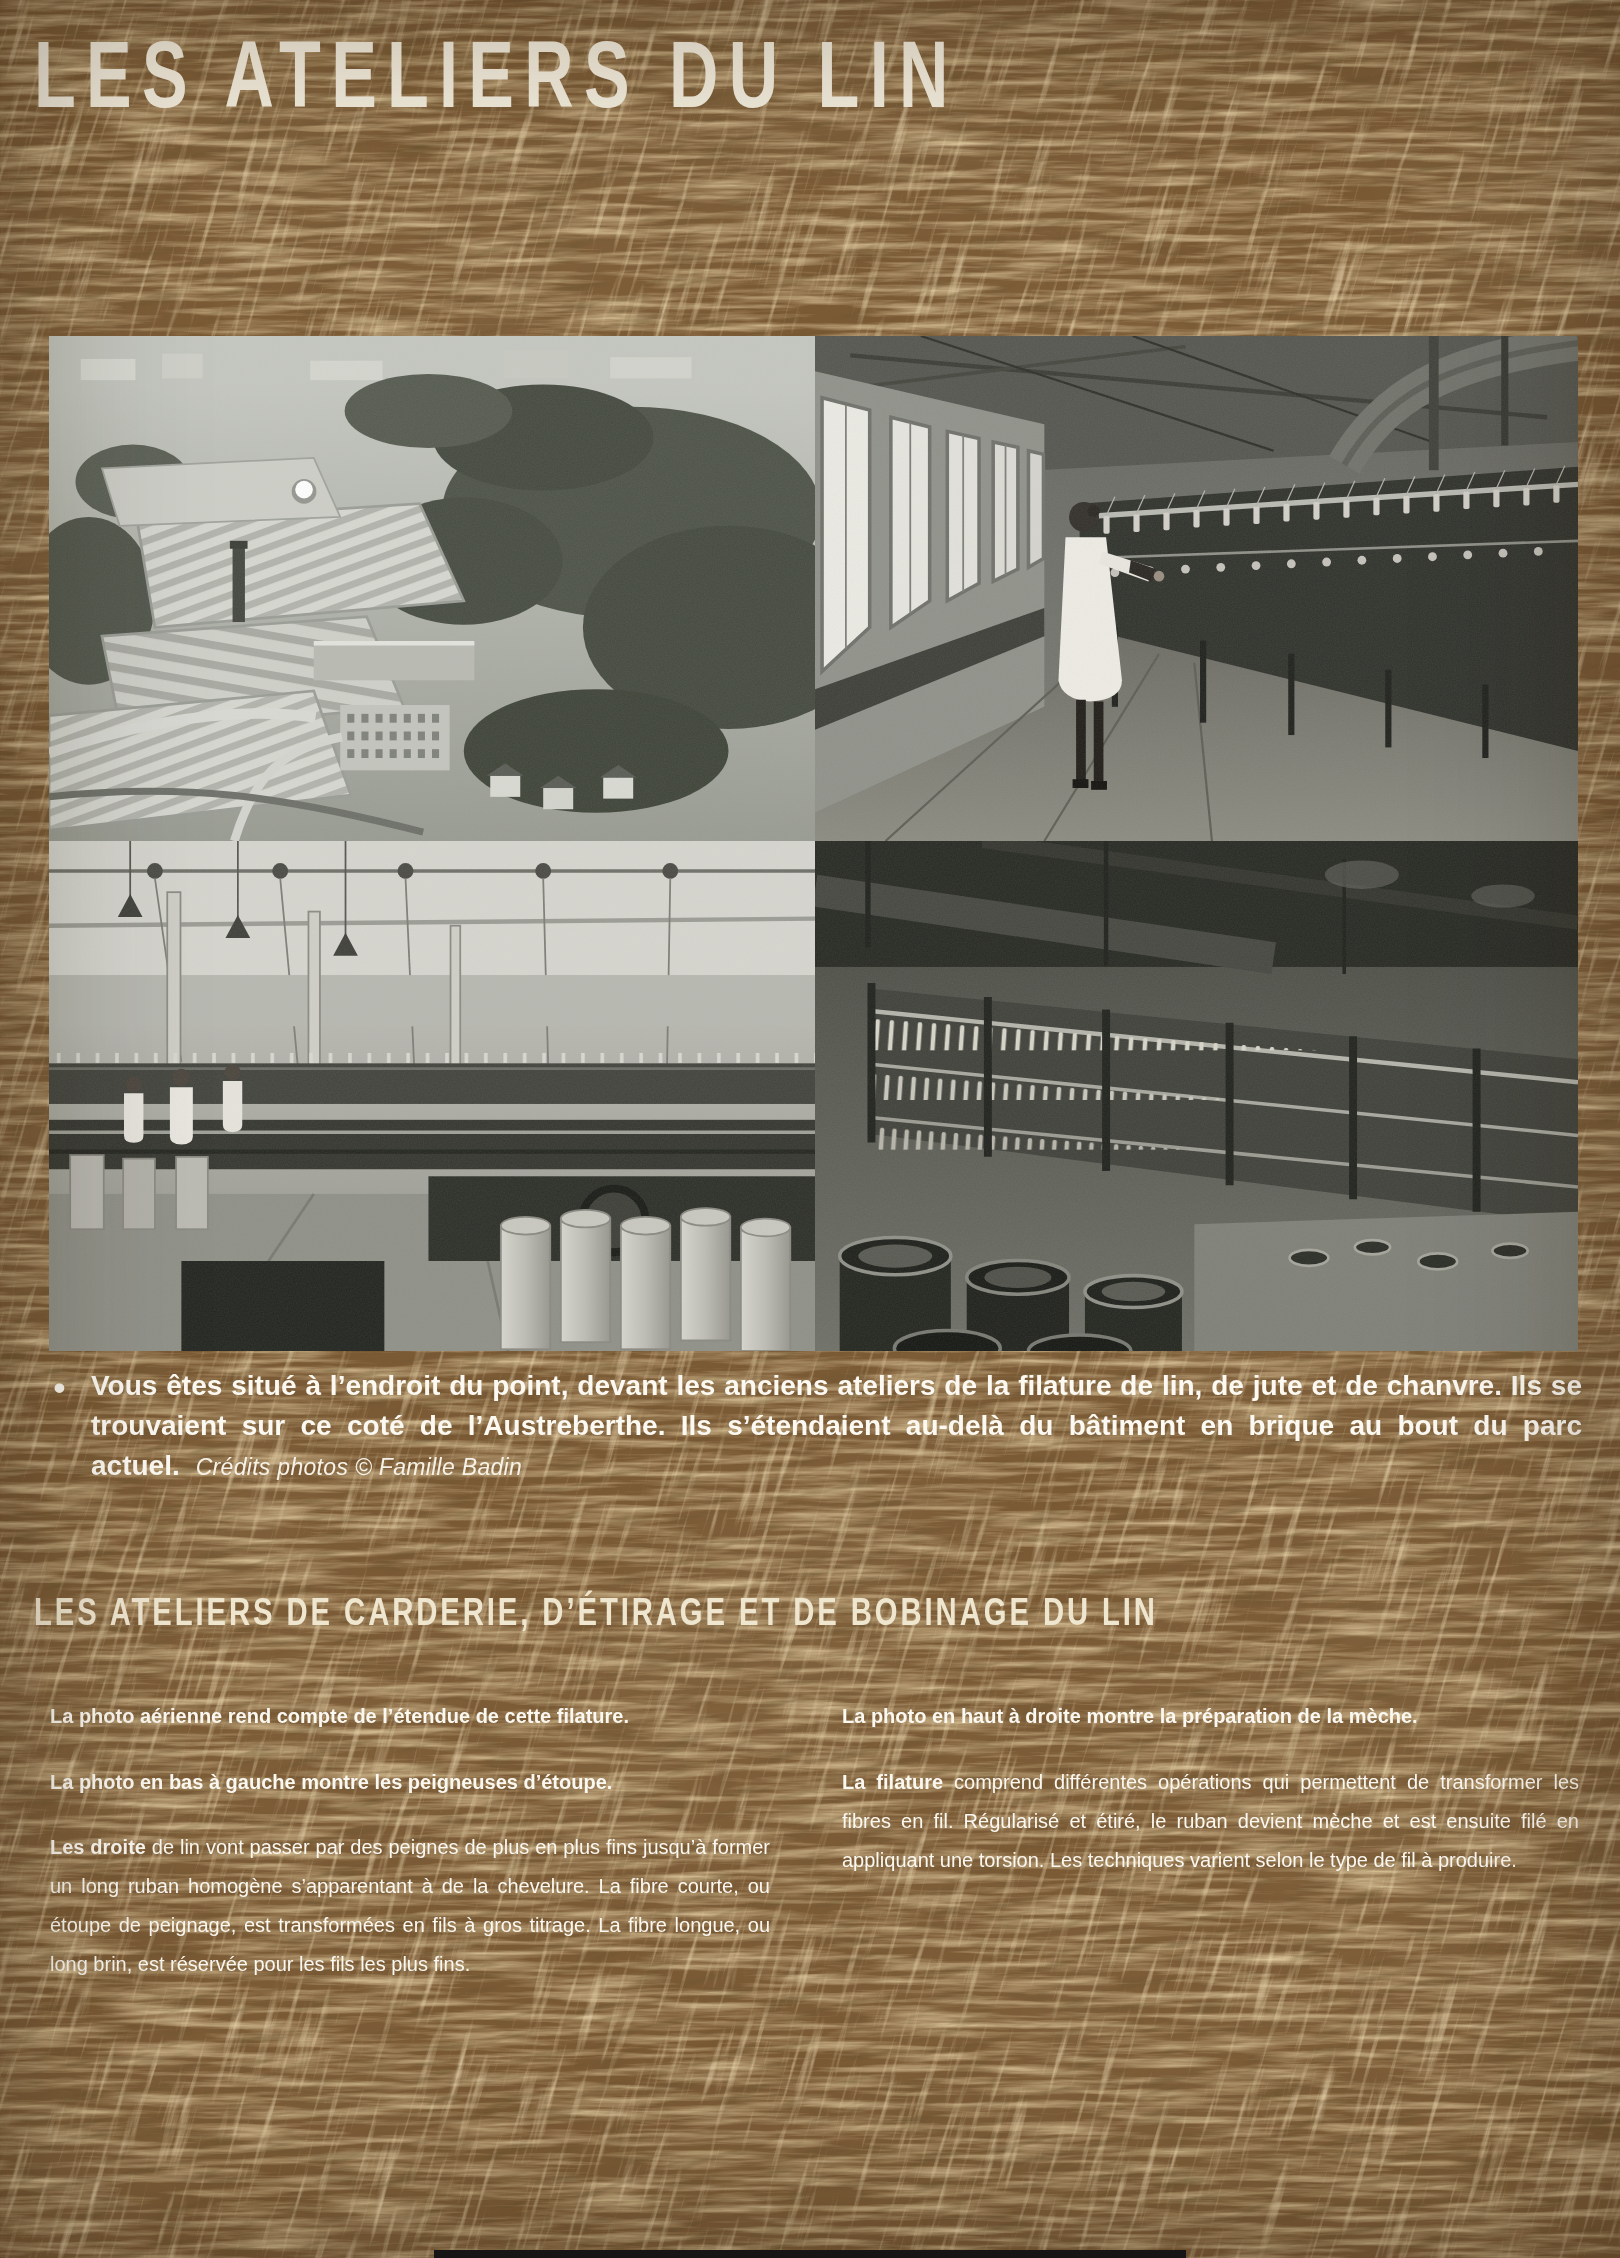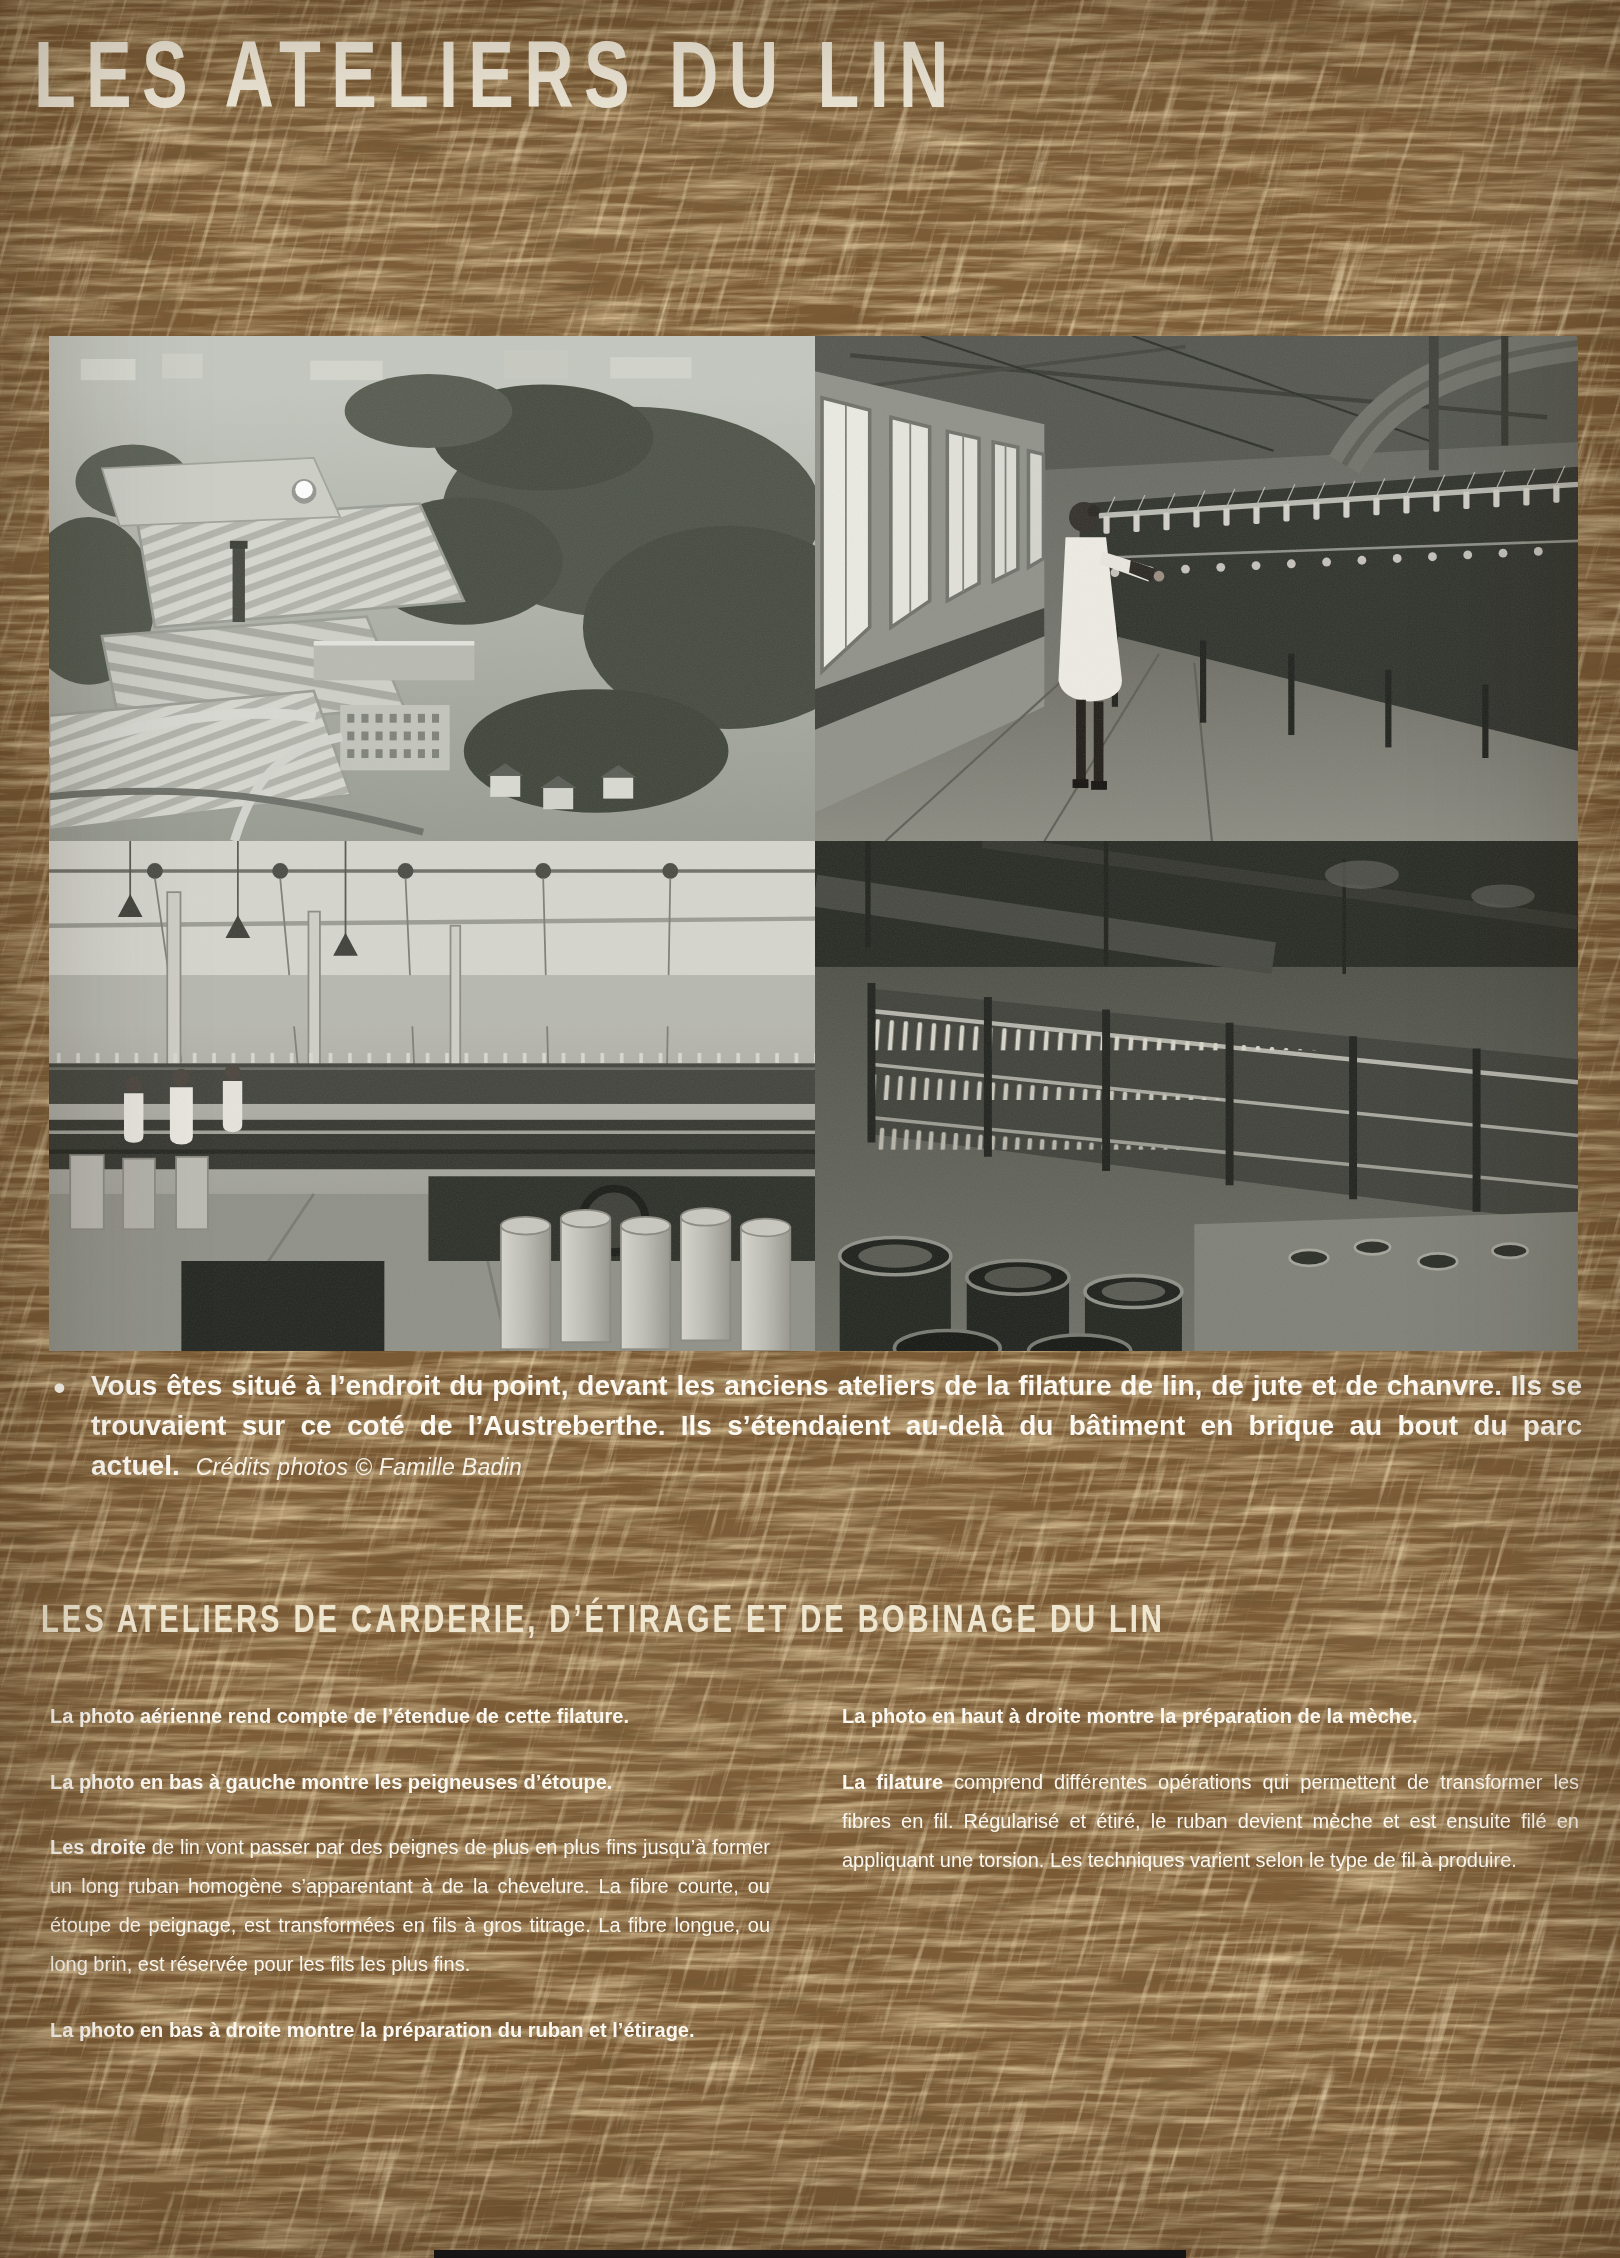--- a/index.html
+++ b/index.html
@@ -31,21 +31,21 @@
     position:absolute;left:50px;top:1366px;width:1532px;
     color:#fcf9f2;font-weight:700;font-size:28px;line-height:1.42;
     text-align:justify;padding-left:41px;box-sizing:border-box;
   }
   .caption .bullet{position:absolute;left:3.5px;top:-2.6px;font-size:34px;}
   .caption .credits{
     font-weight:400;font-style:italic;font-size:23px;margin-left:16px;
     letter-spacing:0.3px;color:#f6f2e8;
   }
 
-  .section-heading{position:absolute;left:34px;top:1592px;margin:7px;line-height:1;}
+  .section-heading{position:absolute;left:34px;top:1592px;margin:0;line-height:1;}
   .section-heading span{
     display:inline-block;white-space:nowrap;
     transform:scaleX(.75);transform-origin:0 0;
     font-size:39px;font-weight:700;letter-spacing:.10em;
     color:#efe6d0;
   }
 
   .columns{position:absolute;left:50px;top:1697px;width:1529px;display:flex;}
   .col-left{width:720px;}
   .col-right{width:737px;margin-left:72px;}
@@ -459,21 +459,20 @@
     <span class="bullet">•</span><span>Vous êtes situé à l’endroit du point, devant les anciens ateliers de la filature de lin, de jute et de chanvre. Ils se trouvaient sur ce coté de l’Austreberthe. Ils s’étendaient au-delà du bâtiment en brique au bout du parc actuel.</span><span class="credits">Crédits photos © Famille Badin</span>
   </div>
 
   <h2 class="section-heading"><span>LES ATELIERS DE CARDERIE, D’ÉTIRAGE ET DE BOBINAGE DU LIN</span></h2>
 
   <div class="columns">
     <div class="col-left">
       <p class="body-par"><strong>La photo aérienne rend compte de l’étendue de cette filature.</strong><span></span></p>
       <p class="body-par"><strong>La photo en bas à gauche montre les peigneuses d’étoupe.</strong><span></span></p>
       <p class="body-par"><strong>Les droite</strong><span> de lin vont passer par des peignes de plus en plus fins jusqu’à former un long ruban homogène s’apparentant à de la chevelure. La fibre courte, ou étoupe de peignage, est transformées en fils à gros titrage. La fibre longue, ou long brin, est réservée pour les fils les plus fins.</span></p>
-      <p class="body-par"><strong>La photo en bas à droite montre la préparation du ruban et l’étirage.</strong><span></span></p>
     </div>
     <div class="col-right">
       <p class="body-par"><strong>La photo en haut à droite montre la préparation de la mèche.</strong><span></span></p>
       <p class="body-par"><strong>La filature</strong><span> comprend différentes opérations qui permettent de transformer les fibres en fil. Régularisé et étiré, le ruban devient mèche et est ensuite filé en appliquant une torsion. Les techniques varient selon le type de fil à produire.</span></p>
     </div>
   </div>
 
   <div class="bottom-strip"></div>
   <div class="vignette"></div>
 </div>

